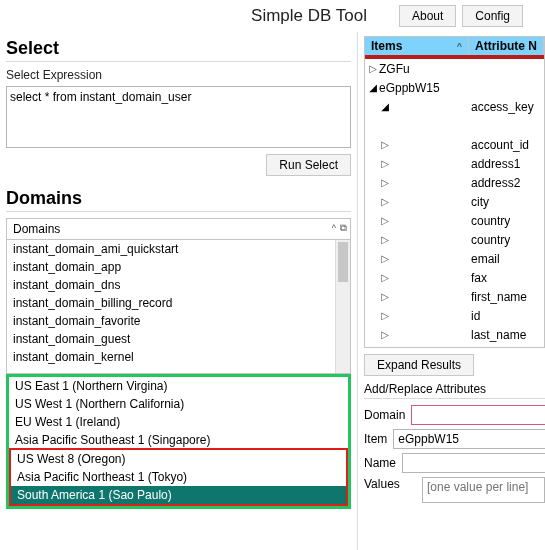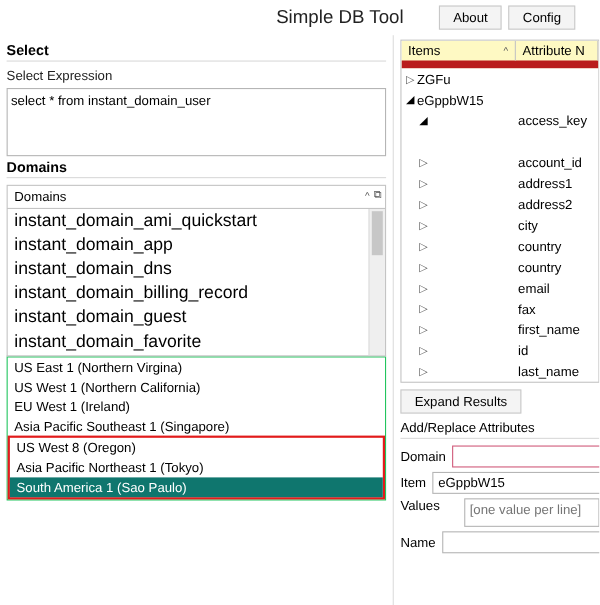--- a/index.html
+++ b/index.html
@@ -42,21 +42,21 @@
   }
   .right {
     flex: 1;
     padding: 4px 0 4px 6px;
     display: flex;
     flex-direction: column;
     overflow: hidden;
   }
   .panel-title {
     font-weight: bold;
-    font-size: 13px;
+    font-size: 18px;
     padding: 2px 0 2px 0;
     border-bottom: 1px solid #d9d9d9;
     margin-bottom: 6px;
   }
   .small-label { font-size: 12px; color: #222; margin-bottom: 4px; }
   textarea.sql {
     width: 100%;
     height: 62px;
     font-family: Liberation Sans, sans-serif;
     font-size: 12px;
@@ -88,33 +88,33 @@
   }
   .domains-list {
     border: 1px solid #c4c4c4;
     border-top: none;
     height: 134px;
     overflow: hidden;
     position: relative;
   }
   .domains-list .item {
     padding: 2px 6px;
-    font-size: 16px;
+    font-size: 12px;
     white-space: nowrap;
   }
   .sb {
     position: absolute; right: 0; top: 0; bottom: 0; width: 15px;
     background: #efefef; border-left: 1px solid #dcdcdc;
   }
   .sb:before {
     content: ""; position: absolute; top: 2px; left: 2px; right: 2px; height: 40px;
     background: #c7c7c7;
   }
   .region-list {
-    border: 1px solid #22c55e;
+    border: 3px solid #22c55e;
     margin-top: 0;
   }
   .region-list .ritem {
     padding: 2px 6px;
     font-size: 12px;
   }
   .region-list .ritem.selected {
     background: #0f766e;
     color: #fff;
   }
@@ -125,23 +125,24 @@
   
   .results-grid {
     border: 1px solid #c4c4c4;
     height: 312px;
     position: relative;
     overflow: hidden;
     background: #fff;
   }
   .grid-head {
     display: flex;
-    border-bottom: 7px solid #b91c1c;
-    font-size: 12px;
-    background: #fef9c3;
+    border-bottom: 4px solid #b91c1c;
+    font-size: 12px;
+    background: #7dd3fc;
+    font-weight: bold;
   }
   .grid-head .col {
     padding: 2px 6px;
     border-right: 1px solid #c4c4c4;
     position: relative;
   }
   .col.items { width: 104px; display:flex; align-items:center; justify-content:space-between; }
   .col.attr { flex: 1; }
   .upcaret { font-size: 9px; color: #555; margin-left: 4px;}
   .tree { font-size: 12px; }
@@ -177,34 +178,37 @@
   <button class="btn">About</button>
   <button class="btn">Config</button>
 </div>
 
 <div class="main">
 
   <div class="left">
     <div class="panel-title">Select</div>
     <div class="small-label">Select Expression</div>
     <textarea class="sql" style="">select * from instant_domain_user</textarea>
+    <div class="run-row">
+      <button class="btn">Run Select</button>
+    </div>
 
     <div class="panel-title">Domains</div>
     <div class="select-head">
       <span>Domains</span>
       <span class="arrow2">^</span>
       <span class="arrow">⧉</span>
     </div>
     <div class="domains-list">
       <div class="item">instant_domain_ami_quickstart</div>
       <div class="item">instant_domain_app</div>
       <div class="item">instant_domain_dns</div>
       <div class="item">instant_domain_billing_record</div>
+      <div class="item">instant_domain_favorite</div>
       <div class="item">instant_domain_guest</div>
-      <div class="item">instant_domain_favorite</div>
       <div class="item">instant_domain_kernel</div>
       <div class="sb"></div>
     </div>
 
     <div class="region-list">
       <div class="ritem">US East 1 (Northern Virgina)</div>
       <div class="ritem">US West 1 (Northern California)</div>
       <div class="ritem">EU West 1 (Ireland)</div>
       <div class="ritem">Asia Pacific Southeast 1 (Singapore)</div>
       <div class="redbox">
@@ -326,22 +330,22 @@
 
     <div class="section-sub">Add/Replace Attributes</div>
     <div class="form-row">
       <div class="lbl">Domain</div>
       <input class="domain" style="">
     </div>
     <div class="form-row">
       <div class="lbl">Item</div>
       <input value="eGppbW15" style="">
     </div>
+    <div class="form-row">
+      <div class="lbl">Name</div>
+      <input style="">
+    </div>
     <div class="form-row" style="align-items:flex-start;">
       <div class="lbl">Values</div>
       <textarea class="vals" placeholder="[one value per line]" style=""></textarea>
     </div>
-    <div class="form-row">
-      <div class="lbl">Name</div>
-      <input style="">
-    </div>
   </div>
 </div>
 
 </body></html>

